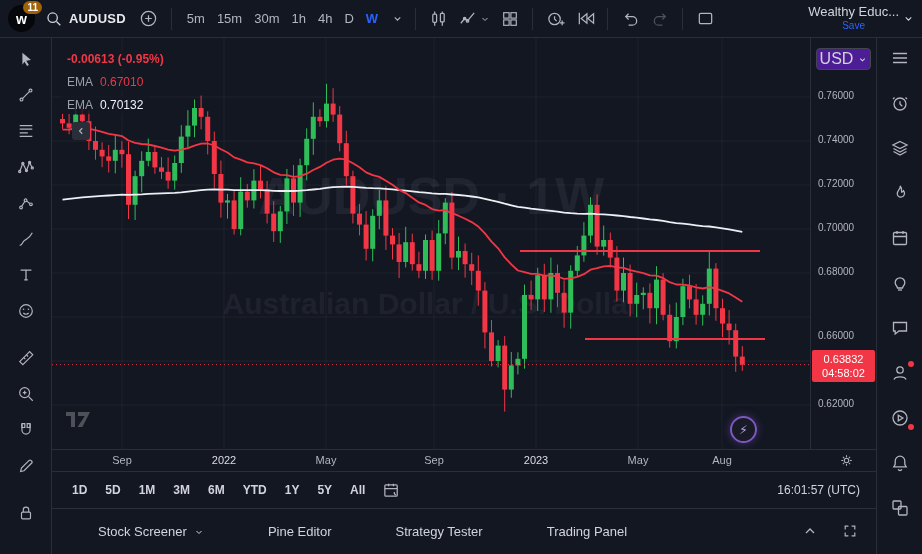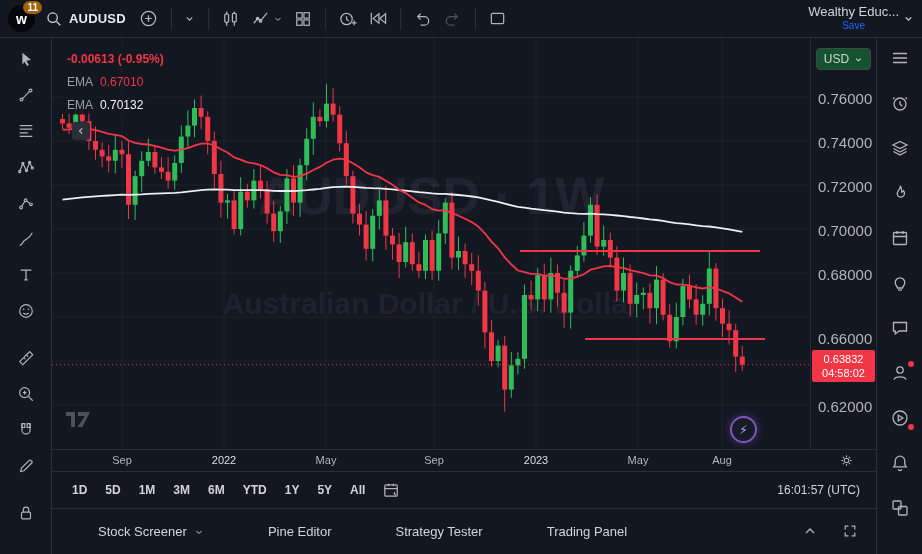--- a/index.html
+++ b/index.html
@@ -63,24 +63,24 @@
                   border-radius:3px; color:#b2b5be; display:flex; align-items:center; justify-content:center;
                   z-index:3; cursor:pointer; }
   .tvmark { position:absolute; left:14px; top:374px; color:#56585e; z-index:2; opacity:.9; }
   .bolt { position:absolute; left:678px; top:378px; width:27px; height:27px; border-radius:50%;
           border:2px solid #7e57c2; background:rgba(25,28,39,.92); display:flex; align-items:center;
           justify-content:center; z-index:3; cursor:pointer; color:#c9a6ff; font-size:12px;
           box-shadow:0 0 8px rgba(126,87,194,.45); }
 
   .paxis { position:absolute; top:0; left:758px; right:0; height:411px; border-left:1px solid #2a2e39;
            background:#131722; cursor:ns-resize; }
-  .plabel { position:absolute; left:7px; font-size:15px; color:#b2b5be; }
+  .plabel { position:absolute; left:7px; font-size:10px; color:#b2b5be; }
   .usd-btn { position:absolute; top:10px; left:5px; width:55px; height:22px; border:1px solid #434651;
              border-radius:4px; display:flex; align-items:center; justify-content:center; gap:5px;
-             font-size:12px; color:#d1d4dc; cursor:pointer; background:#14532d; }
+             font-size:16px; color:#d1d4dc; cursor:pointer; background:#4c1d95; }
   .pbadge { position:absolute; left:1px; width:63px; text-align:center; color:#fff; font-size:11px;
             border-radius:2px; padding:2px 0; line-height:1.3; z-index:4; font-weight:500; }
 
   .taxis { position:absolute; top:411px; left:0; right:0; height:22px; border-top:1px solid #2a2e39;
            background:#131722; cursor:ew-resize; }
   .tlabel { position:absolute; top:4px; font-size:11px; color:#b2b5be; transform:translateX(-50%); white-space:nowrap; }
   .tlabel.year { color:#dcdee3; }
   .axis-gear { position:absolute; right:22px; top:3px; color:#b2b5be; cursor:pointer; }
 
   .rangesbar { position:absolute; top:433px; left:0; right:0; height:37px; border-top:1px solid #2a2e39;
@@ -112,20 +112,29 @@
         </svg>
       <span class="sym">AUDUSD</span>
     </div>
     <div class="icon-btn">
       <svg class="ic" width="19" height="19" viewBox="0 0 20 20" fill="none" stroke="currentColor" stroke-width="1.3">
           <circle cx="10" cy="10" r="7.5"></circle>
           <path d="M10 6.5v7M6.5 10h7"></path>
         </svg>
     </div>
     <div class="sep"></div>
+    <div id="intervals" style="display:flex;align-items:center">
+        <div class="interval">5m</div>
+        <div class="interval">15m</div>
+        <div class="interval">30m</div>
+        <div class="interval">1h</div>
+        <div class="interval">4h</div>
+        <div class="interval">D</div>
+        <div class="interval active">W</div>
+      </div>
     <div class="icon-btn" style="min-width:18px">
       <svg class="ic" width="11" height="11" viewBox="0 0 20 20" fill="none" stroke="currentColor" stroke-width="2">
           <path d="M5 8l5 5 5-5"></path>
         </svg>
     </div>
     <div class="sep"></div>
     <div class="icon-btn">
       <svg class="ic" width="19" height="19" viewBox="0 0 20 20" fill="none" stroke="currentColor" stroke-width="1.3">
           <path d="M6 2.5v3M6 14v3.5M14 2.5v2M14 13.5v4"></path>
           <rect x="4" y="5.5" width="4" height="8.5" rx="1"></rect>

